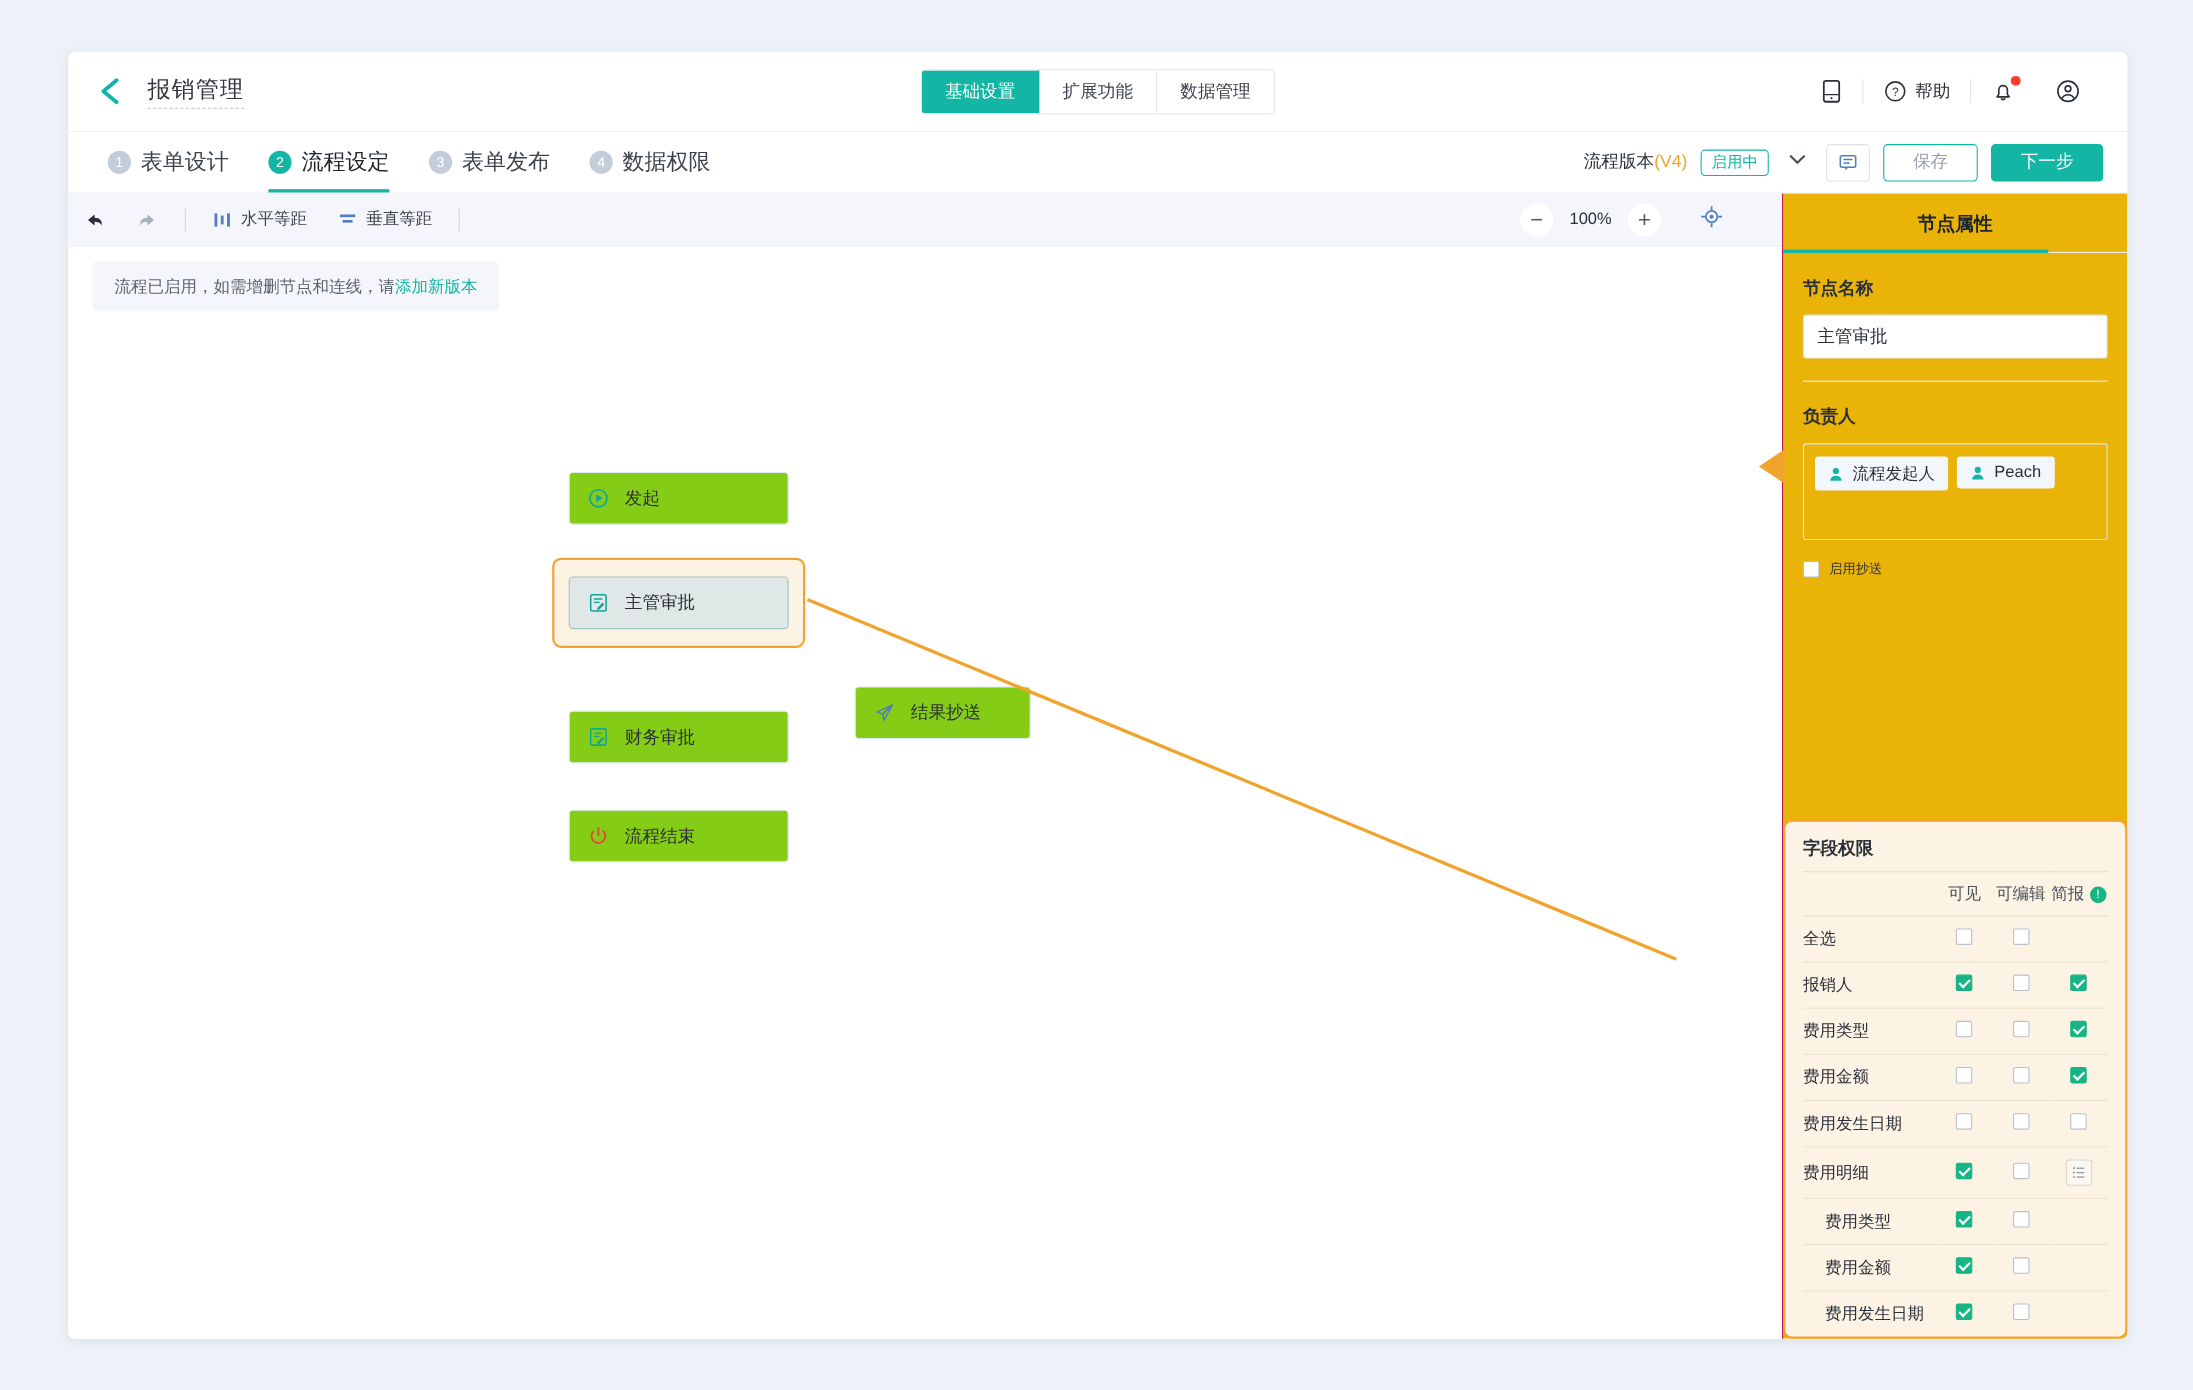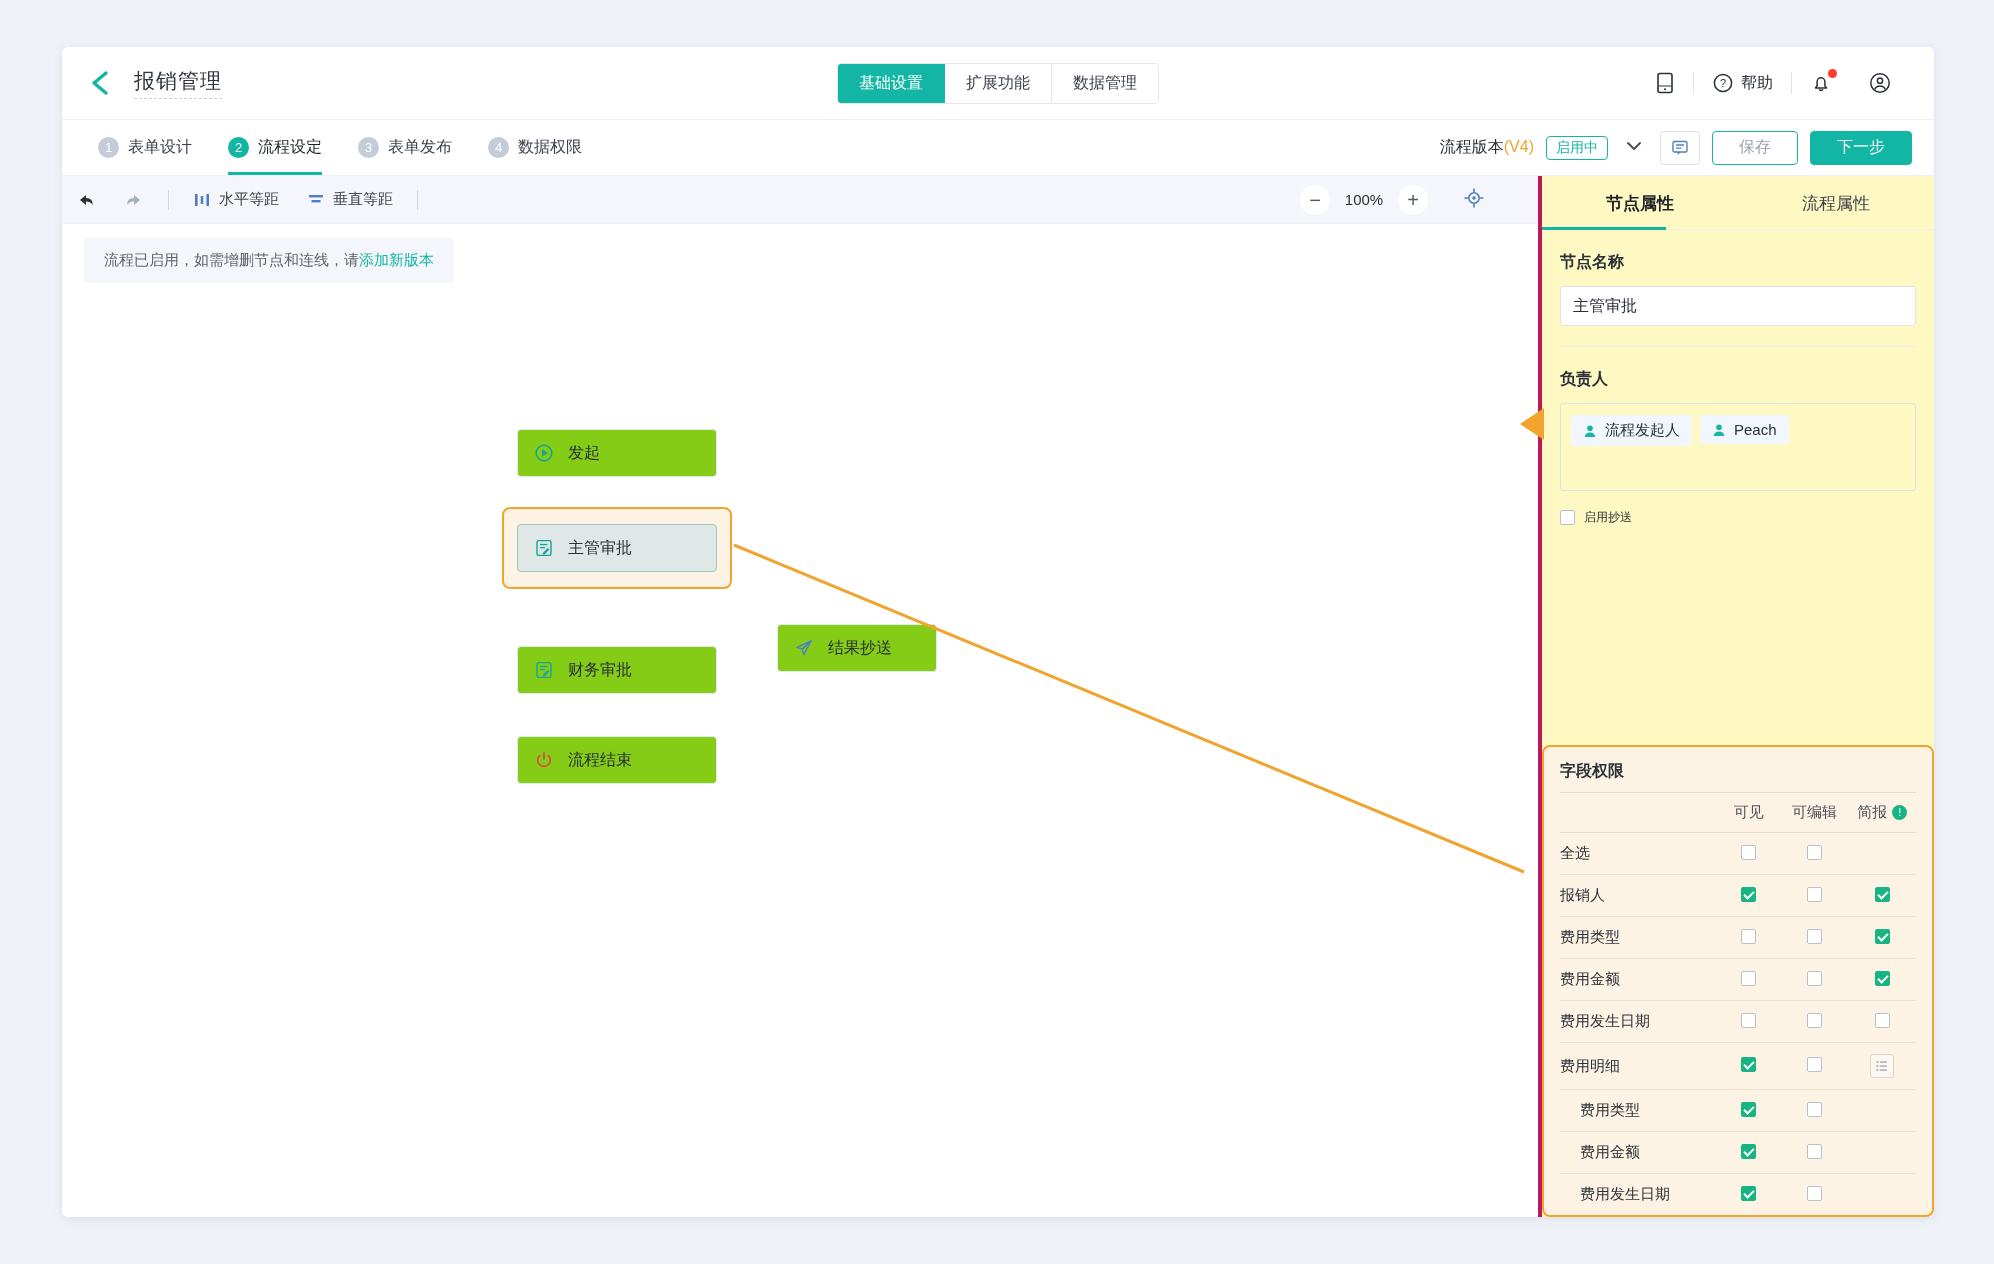--- a/index.html
+++ b/index.html
@@ -76,21 +76,21 @@
   .steps { display: flex; align-items: center; margin-left: 18px; height: 100%; }
   .step {
     display: flex; align-items: center; gap: 9px;
     padding: 0 18px; height: 100%; cursor: pointer; position: relative;
   }
   .step-num {
     width: 21px; height: 21px; border-radius: 50%;
     background: #c3ccd8; color: #fff; font-size: 13px;
     display: flex; align-items: center; justify-content: center;
   }
-  .step-label { font-size: 16px; color: #3d424b; }
+  .step-label { font-size: 20px; color: #3d424b; }
   .step.active .step-num { background: #13b5a4; }
   .step.active .step-label { color: #1f2429; }
   .step.active::after {
     content: ""; position: absolute; left: 18px; right: 18px; bottom: 0;
     height: 3px; background: #13b5a4;
   }
   .steps-right {
     position: absolute; right: 22px; display: flex; align-items: center; gap: 12px;
   }
   .ver-text { font-size: 16px; color: #2b3038; }
@@ -109,21 +109,21 @@
     height: 34px; padding: 0 26px; border-radius: 4px; font-size: 16px;
     display: flex; align-items: center; justify-content: center; cursor: pointer;
   }
   .btn-ghost { border: 1px solid #13b5a4; color: #9aa3ad; background: #fff; }
   .btn-primary { background: #13b5a4; color: #fff; border: 1px solid #13b5a4; }
 
   
   .body { display: flex; height: calc(1170px - 73px - 56px); }
   .canvas-col { flex: 1; position: relative; background: #fff; min-width: 0; }
   .side-panel {
-    width: 396px; border-left: 4px solid #be185d; background: #fef9c3;
+    width: 314px; border-left: 1px solid #be185d; background: #eab308;
     position: relative; display: flex; flex-direction: column;
   }
 
   
   .canvas-toolbar {
     height: 48px; background: #f5f6fb;
     display: flex; align-items: center; position: relative;
     border-bottom: 1px solid #eef0f3;
   }
   .tb-btn {
@@ -473,21 +473,20 @@
             </svg>
           </span>
           <span>流程结束</span>
         </div>
       </div>
     </div>
 
     <div class="side-panel">
       <div class="sp-tabs">
         <div class="sp-tab active">节点属性</div>
-        <div class="sp-tab">流程属性</div>
       </div>
 
       <div class="sp-body">
         <div class="sp-label">节点名称</div>
         <input class="sp-input" value="主管审批" style="">
         <div class="sp-hr"></div>
 
 
         <div class="sp-label">负责人</div>
         <div class="owner-box">

